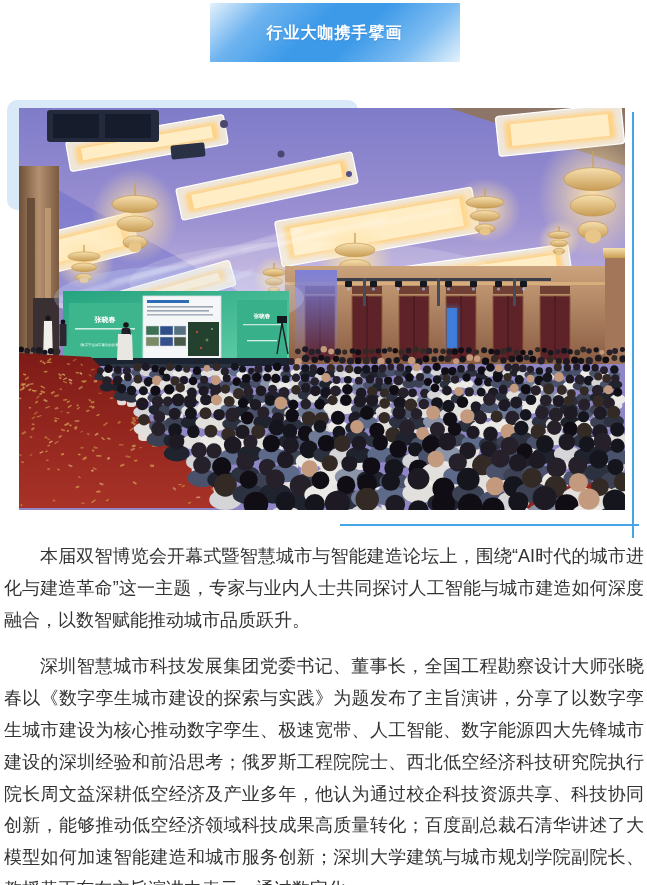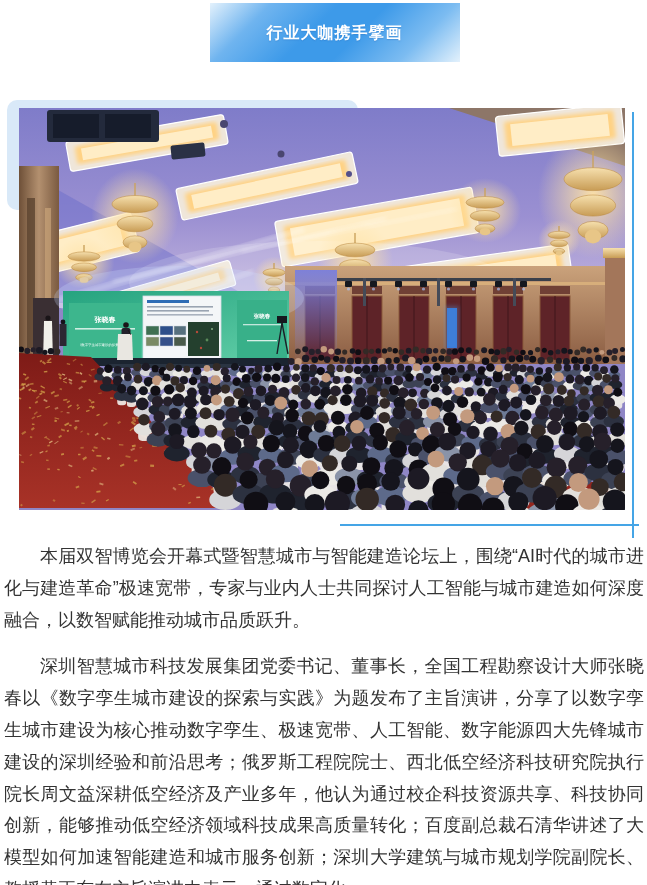--- a/index.html
+++ b/index.html
@@ -1337,16 +1337,16 @@
           <rect x="559.9019275536854" y="396.983456149827" width="20.060000000000002" height="30.680000000000003" rx="7.08" fill="#f0ede7" opacity="0.92"></rect>
           <ellipse cx="569.9319275536853" cy="407.01345614982705" rx="17.700000000000003" ry="11.21" fill="#eceae6"></ellipse>
           <circle cx="569.9319275536853" cy="391.08345614982704" r="10.667981684893835" fill="#c39a7e"></circle>
           <ellipse cx="595.9401861995458" cy="409.551228444855" rx="17.700000000000003" ry="11.21" fill="#2c3140"></ellipse>
           <circle cx="595.9401861995458" cy="393.621228444855" r="12.21740296068508" fill="#15151d"></circle>
         </g>
     </svg>
   </div>
 
   <div class="article">
-    <p>本届双智博览会开幕式暨智慧城市与智能建造论坛上，围绕“AI时代的城市进化与建造革命”极速宽带，专家与业内人士共同探讨人工智能与城市建造如何深度融合，以数智赋能推动城市品质跃升。</p>
+    <p>本届双智博览会开幕式暨智慧城市与智能建造论坛上，围绕“AI时代的城市进化与建造革命”这一主题，专家与业内人士共同探讨人工智能与城市建造如何深度融合，以数智赋能推动城市品质跃升。</p>
     <p>深圳智慧城市科技发展集团党委书记、董事长，全国工程勘察设计大师张晓春以《数字孪生城市建设的探索与实践》为题发布了主旨演讲，分享了以数字孪生城市建设为核心推动数字孪生、极速宽带、人工智能、数字能源四大先锋城市建设的深圳经验和前沿思考；俄罗斯工程院院士、西北低空经济科技研究院执行院长周文益深耕低空经济及产业多年，他认为通过校企科技资源共享、科技协同创新，能够推动低空经济领域科技成果高质量转化；百度副总裁石清华讲述了大模型如何加速智能建造和城市服务创新；深圳大学建筑与城市规划学院副院长、教授黄正东在主旨演讲中表示，通过数字化</p>
   </div>
 </div>
 
 </body></html>

